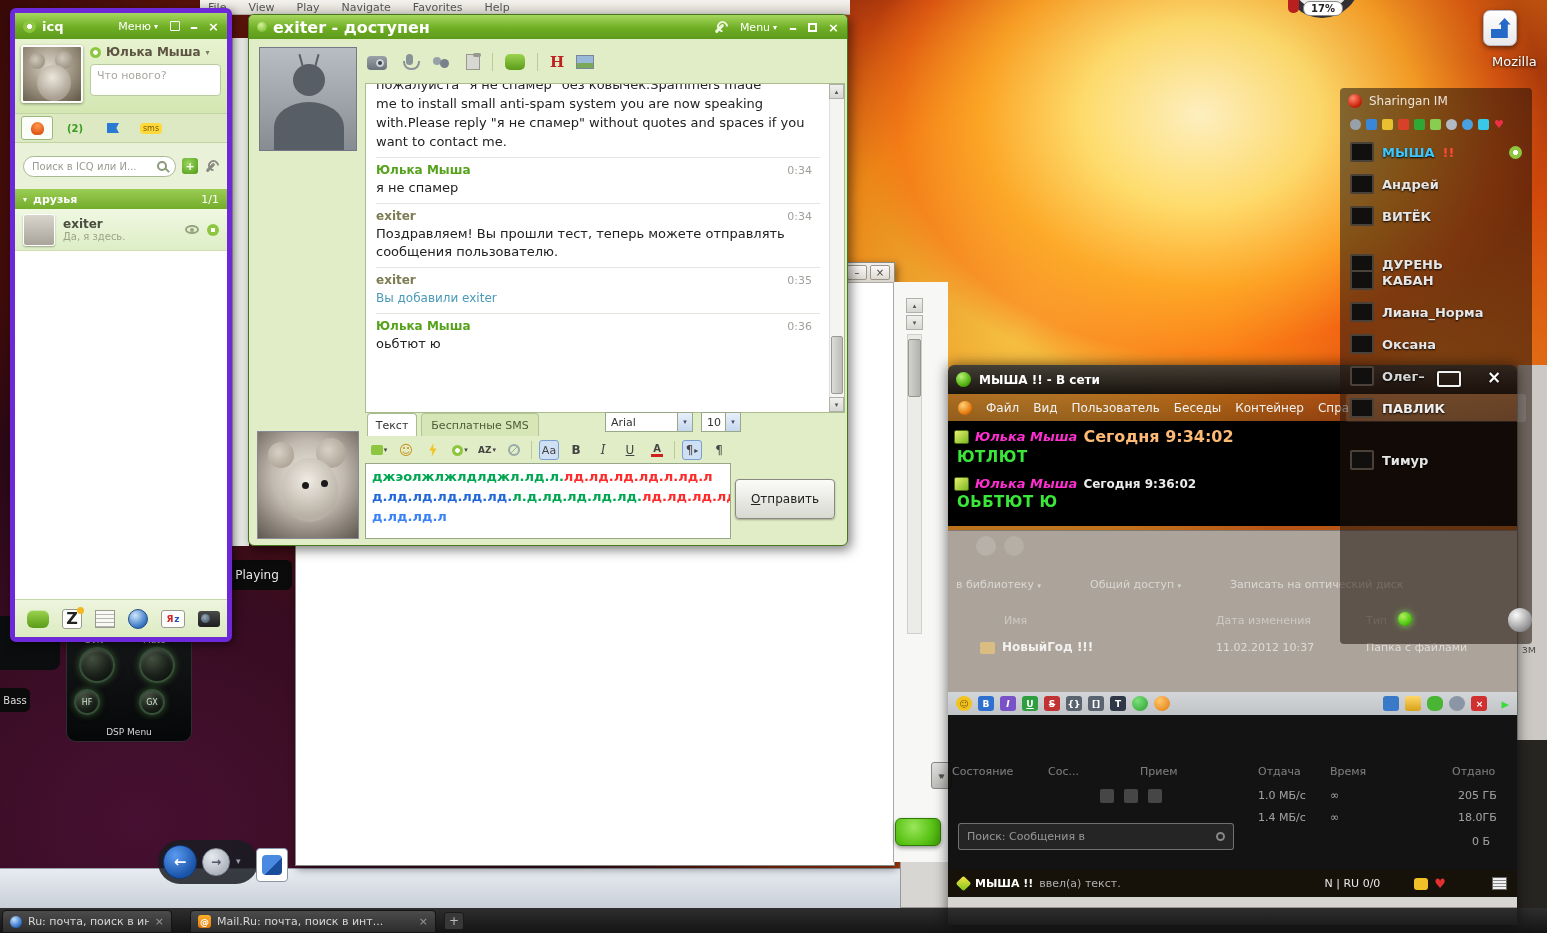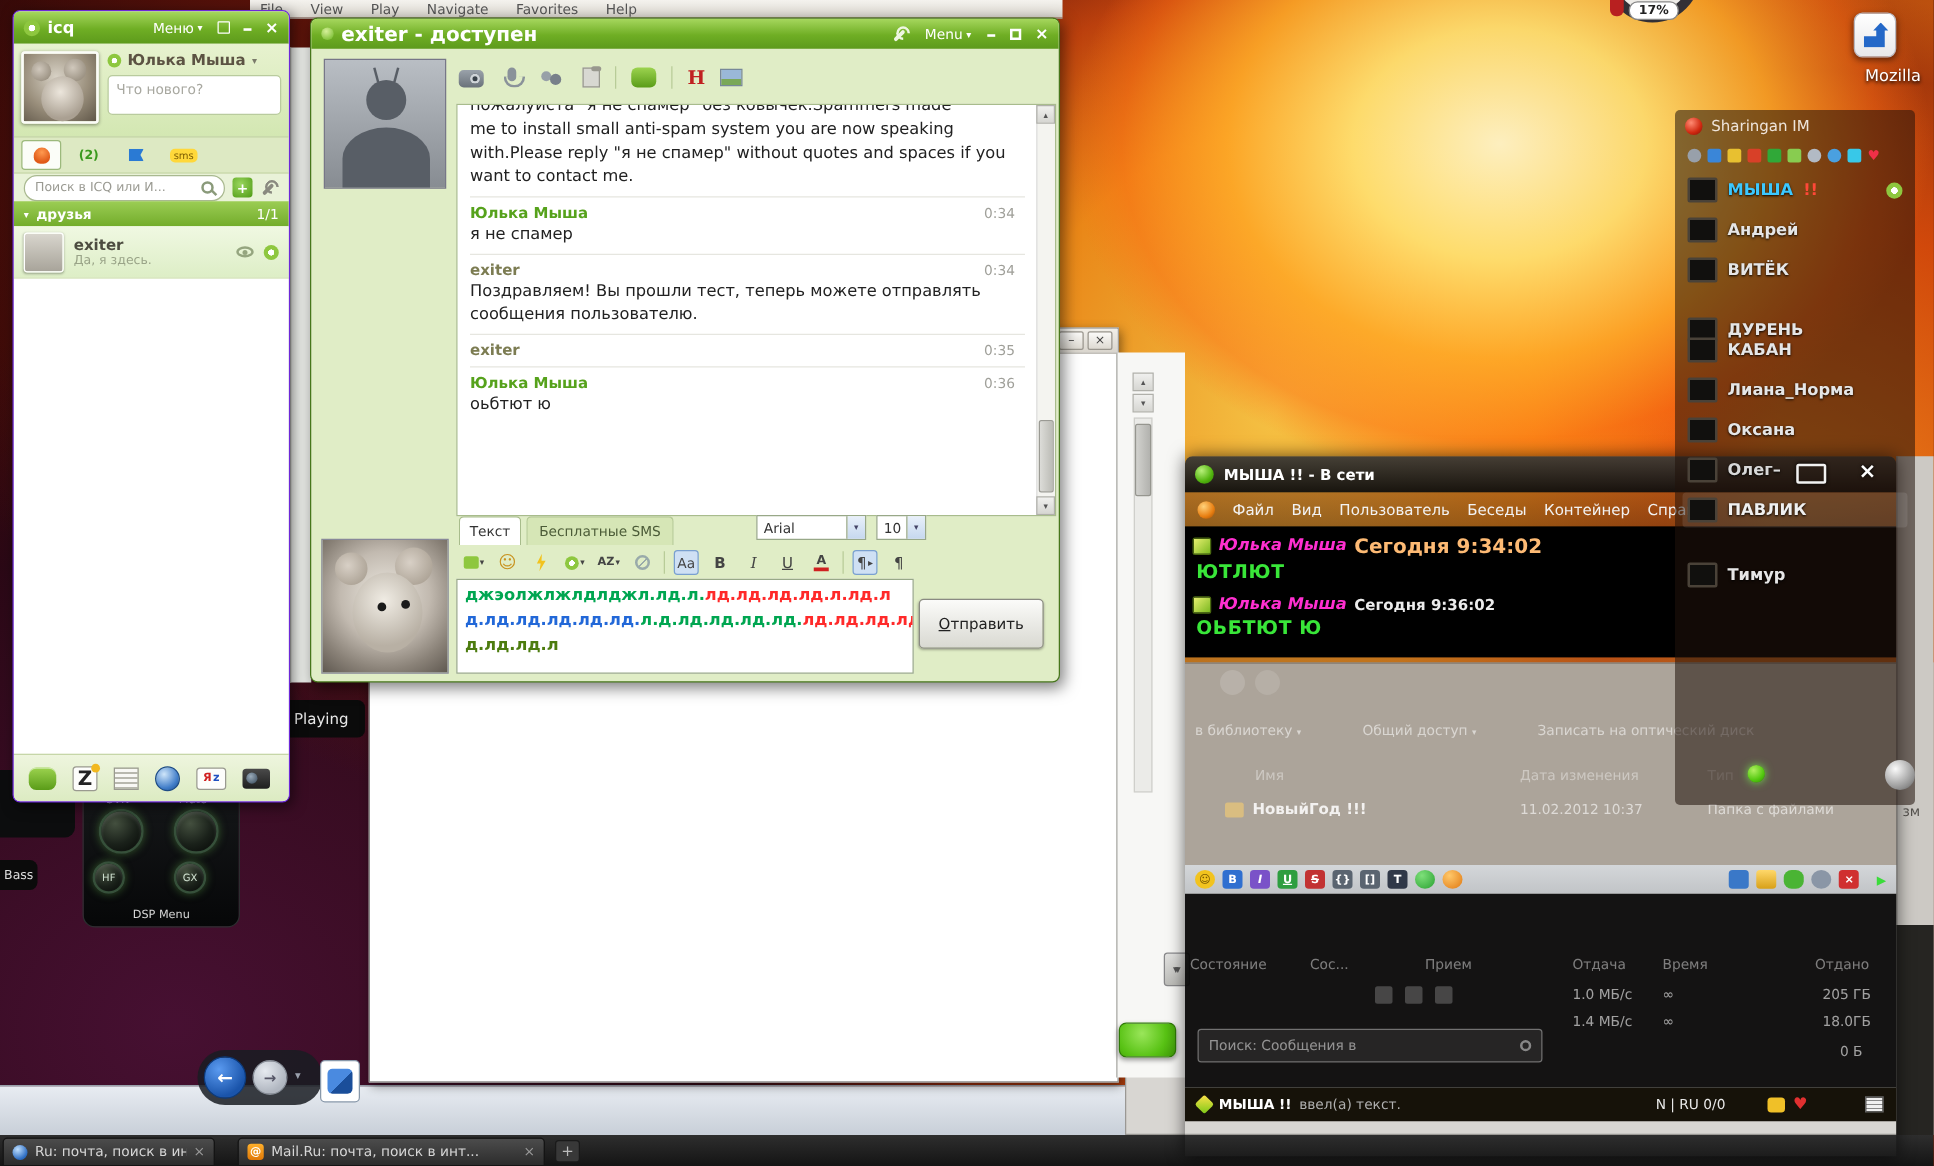--- a/index.html
+++ b/index.html
@@ -352,21 +352,21 @@
   </div>
   <span style="position:absolute;left:58px;top:524px;width:14px;height:14px;border-radius:50%;background:radial-gradient(circle at 35% 30%,#b0f060,#52c80e 60%,#2e8206);box-shadow:0 0 7px rgba(120,255,80,.8)"></span>
   <span style="position:absolute;left:168px;top:520px;width:24px;height:24px;border-radius:50%;background:radial-gradient(circle at 35% 30%,#fafafa,#909090 70%,#555)"></span>
 </div>
 
 <div class="abs" style="left:1437px;top:371px;width:24px;height:16px;border:2px solid #f2f2f2;border-radius:2px;z-index:7;box-shadow:0 0 3px rgba(0,0,0,.8)"></div>
 <div class="abs" style="left:1482px;top:366px;width:24px;height:22px;color:#fff;font-size:17px;font-weight:bold;z-index:7;display:flex;align-items:center;justify-content:center;text-shadow:0 0 3px #000">
     <i>×</i>
   </div>
 
-<div class="abs" style="left:10px;top:8px;width:222px;height:634px;background:#edf3e0;border:1px solid #6d28d9;border-radius:6px;box-shadow:2px 3px 10px rgba(0,0,0,.5);z-index:8;overflow:hidden;display:flex;flex-direction:column">
+<div class="abs" style="left:10px;top:8px;width:222px;height:634px;background:#edf3e0;border:5px solid #6d28d9;border-radius:6px;box-shadow:2px 3px 10px rgba(0,0,0,.5);z-index:8;overflow:hidden;display:flex;flex-direction:column">
   <div style="height:26px;flex:none;background:linear-gradient(#a6d75e,#6fae24 55%,#5d9a1c);display:flex;align-items:center;gap:6px;padding:0 8px">
     <span class="flower"></span>
     <span style="color:#fff;font-weight:bold;font-size:13px">icq</span>
     <span style="flex:1"></span>
     <span style="color:#fff;font-size:11px;display:flex;gap:3px;align-items:center">
         <i>Меню</i>
         <i style="font-size:8px">▾</i>
       </span>
     <span style="width:10px;height:10px;border:1px solid #fff;border-radius:1px;margin-left:6px"></span>
     <span style="color:#fff;font-weight:bold;margin-left:4px">–</span>
@@ -394,21 +394,21 @@
     <div class="icqtab">
         <span style="color:#3a9a1e;font-weight:bold;font-size:10px">(2)</span>
       </div>
     <div class="icqtab">
         <span style="width:12px;height:10px;background:#2a7ad4;clip-path:polygon(0 0,100% 0,78% 50%,100% 100%,0 100%)"></span>
       </div>
     <div class="icqtab">
         <span style="background:#ffd83a;border-radius:4px;padding:1px 3px;font-size:8px;font-weight:normal;color:#7a5a00">sms</span>
       </div>
   </div>
-  <div style="height:22px;flex:none;display:flex;align-items:center;gap:6px;padding:0 8px;background:#e9f2d8">
+  <div style="height:46px;flex:none;display:flex;align-items:center;gap:6px;padding:0 8px;background:#e9f2d8">
     <div style="flex:1;height:21px;background:#fff;border:1px solid #a9b990;border-radius:11px;display:flex;align-items:center;padding:0 8px;gap:4px">
       <span style="flex:1;font-size:10px;color:#9a9a92;white-space:nowrap;overflow:hidden">Поиск в ICQ или И...</span>
       <span class="mag"></span>
     </div>
     <span style="width:16px;height:16px;border-radius:3px;background:radial-gradient(circle at 40% 35%,#9ad65e,#4e9a14);color:#fff;font-size:11px;font-weight:bold;display:flex;align-items:center;justify-content:center;flex:none">
         <i>+</i>
       </span>
     <span class="wrench" style="flex:none"></span>
   </div>
   <div style="height:20px;flex:none;background:linear-gradient(#9bcd54,#73ac2b);display:flex;align-items:center;gap:6px;padding:0 8px;color:#fff">
@@ -490,20 +490,21 @@
       <div class="mhead">
         <span class="mauthor olive">exiter</span>
         <span class="mtime">0:34</span>
       </div>
       <div class="mtext">Поздравляем! Вы прошли тест, теперь можете отправлять сообщения пользователю.</div>
       <div class="msep"></div>
       <div class="mhead">
         <span class="mauthor olive">exiter</span>
         <span class="mtime">0:35</span>
       </div>
+      <div class="mtext system">Вы добавили exiter</div>
       <div class="msep"></div>
       <div class="mhead">
         <span class="mauthor green">Юлька Мыша</span>
         <span class="mtime">0:36</span>
       </div>
       <div class="mtext">оьбтют ю</div>
     </div>
     <div style="position:absolute;right:0;top:0;width:15px;height:100%;background:#f4f4f0;border-left:1px solid #ddd">
       <div class="scroll-btn" style="left:-1px;top:0;width:15px">
           <i>▴</i>
@@ -581,21 +582,21 @@
       </span>
   </div>
   <div class="abs" style="left:116px;top:448px;width:366px;height:76px;background:#fff;border:1px solid #98a888;padding:3px 6px;font-weight:bold;font-size:13px;line-height:20px;overflow:hidden">
     <div style="white-space:nowrap">
       <span style="color: rgb(0, 166, 81);">джэолжлжлдлджл.лд.л.</span><span style="color: rgb(255, 42, 42);">лд.лд.лд.лд.л.лд.л</span>
     </div>
     <div style="white-space:nowrap">
       <span style="color: rgb(34, 104, 216);">д.лд.лд.лд.лд.лд.</span><span style="color: rgb(0, 166, 81);">л.д.лд.лд.лд.лд.</span><span style="color: rgb(255, 42, 42);">лд.лд.лд.лд..</span>
     </div>
     <div style="white-space:nowrap">
-      <span style="color: #4d7c0f; margin-top: 30px;">д.лд.лд.л</span>
+      <span style="color: #3b82f6; margin-top: 30px;">д.лд.лд.л</span>
     </div>
   </div>
   <div class="abs" style="left:486px;top:464px;width:100px;height:40px;background:linear-gradient(#fbfbf9,#d9d9d2);border:1px solid #8a8a82;border-radius:4px;box-shadow:0 1px 2px rgba(0,0,0,.3);display:flex;align-items:center;justify-content:center;font-size:12px;color:#222">
     <span style="text-decoration:underline">О</span>
       <span>тправить</span>
   </div>
   <div class="abs" style="left:8px;top:416px;width:102px;height:108px;border:1px solid #889;background:radial-gradient(circle at 50% 42%,#ece8e0 0%,#c2bab0 45%,#8a8278 75%,#5f5850 100%);overflow:hidden">
     <b style="position:absolute;left:10px;top:10px;width:26px;height:26px;border-radius:50%;background:radial-gradient(circle at 40% 40%,#d8d0c6,#a09688)"></b>
     <b style="position:absolute;right:12px;top:6px;width:30px;height:30px;border-radius:50%;background:radial-gradient(circle at 40% 40%,#d8d0c6,#a09688)"></b>
     <b style="position:absolute;left:24px;top:26px;width:56px;height:64px;border-radius:50%;background:radial-gradient(circle at 45% 35%,#f0ece4,#b8b0a4 70%)"></b>

